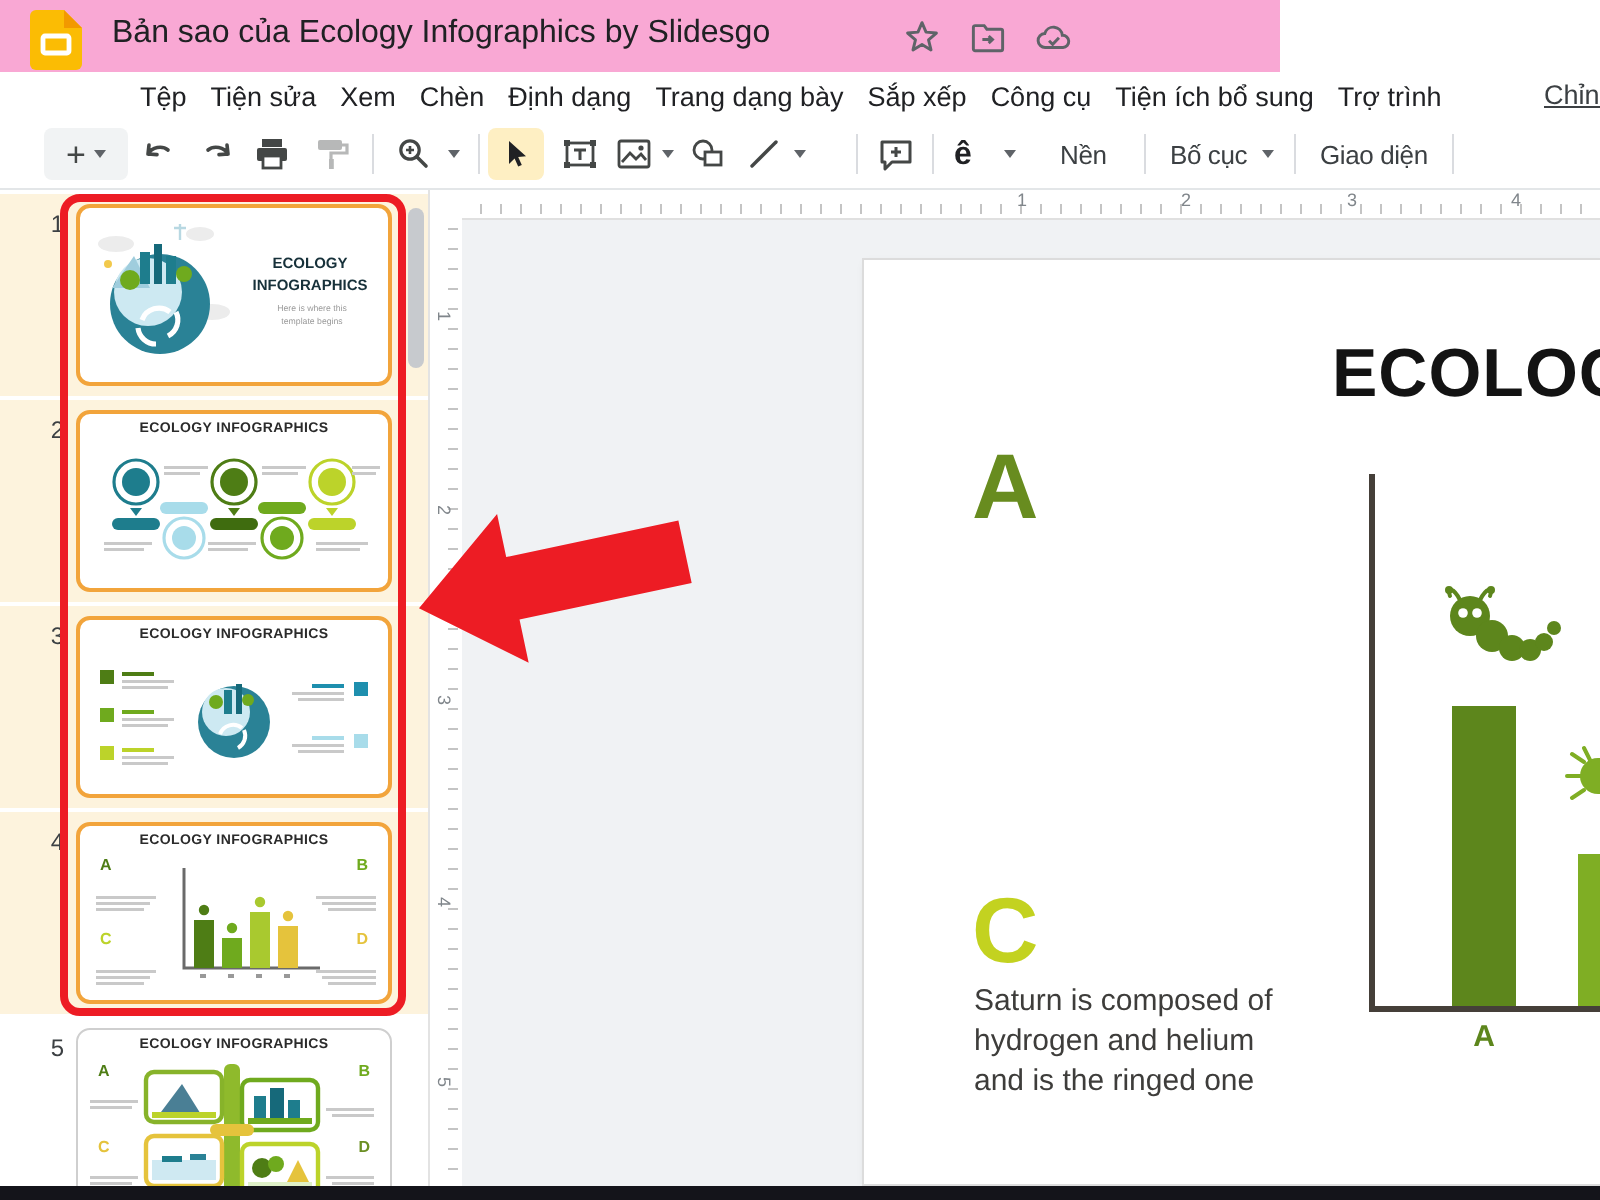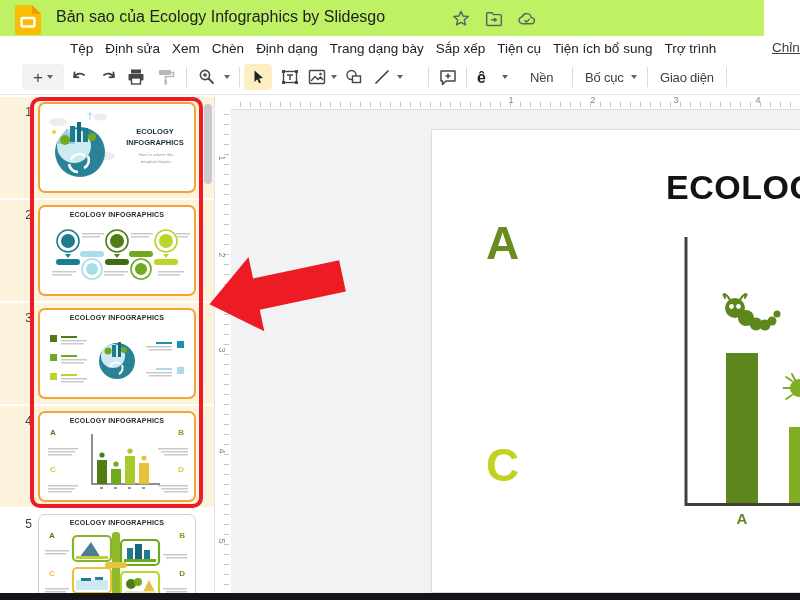--- a/index.html
+++ b/index.html
@@ -1,21 +1,21 @@
 <!DOCTYPE html>
 <html><head>
 <meta charset="utf-8">
 <style>
   * { margin:0; padding:0; box-sizing:border-box; }
   html,body { width:800px; height:600px; overflow:hidden; background:#fff;
     font-family:"Liberation Sans","DejaVu Sans",sans-serif; }
   body { position:relative; }
 
   
-  .titlebar { position:absolute; left:0; top:0; width:764px; height:36px; background:#bef264; }
+  .titlebar { position:absolute; left:0; top:0; width:640px; height:36px; background:#f9a8d4; }
   .logo { position:absolute; left:15px; top:5px; width:26px; height:30px; }
   .doc-title { position:absolute; left:56px; top:8px; font-size:16px; color:#202124; white-space:nowrap; }
   .tb-icons { position:absolute; left:452px; top:10px; display:flex; gap:15px; }
   .tb-icons svg { width:18px; height:18px; }
 
   
   .menubar { position:absolute; left:70px; top:36px; height:24px; display:flex; gap:12px; align-items:center; }
   .menu-item { font-size:13.5px; color:#202124; white-space:nowrap; cursor:default; }
   .edit-link { position:absolute; left:772px; top:40px; font-size:13.5px; color:#3c4043; text-decoration:underline; white-space:nowrap; }
 
@@ -101,27 +101,27 @@
     </svg>
     <svg viewBox="0 0 16 16">
       <path d="M4.2 12.2 a3.1 3.1 0 0 1 -0.3 -6.2 a4 4 0 0 1 7.8 0.8 a2.7 2.7 0 0 1 0.3 5.4 z" fill="none" stroke="#5f6368" stroke-width="1.3"></path>
       <path d="M5.8 9.2 l1.6 1.6 2.8 -2.9" fill="none" stroke="#5f6368" stroke-width="1.3"></path>
     </svg>
   </div>
 </div>
 
 <div class="menubar">
   <span class="menu-item">Tệp</span>
-  <span class="menu-item">Định sửa</span>
+  <span class="menu-item">Tiện sửa</span>
   <span class="menu-item">Xem</span>
   <span class="menu-item">Chèn</span>
   <span class="menu-item">Định dạng</span>
   <span class="menu-item">Trang dạng bày</span>
   <span class="menu-item">Sắp xếp</span>
-  <span class="menu-item">Tiện cụ</span>
+  <span class="menu-item">Công cụ</span>
   <span class="menu-item">Tiện ích bổ sung</span>
   <span class="menu-item">Trợ trình</span>
 </div>
 <span class="edit-link">Chỉnh</span>
 
 <div class="toolbar">
   <div class="abs pill newslide-pill">
     <span class="plus-glyph">+</span>
     <span class="caret"></span>
   </div>
@@ -450,20 +450,21 @@
     <span class="hlab" style="left:527px;">4</span>
   </div>
 
   <div class="workspace">
     <div class="slide">
       <div class="slide-title">ECOLOGY</div>
 
       <div class="big-letter letter-a">A</div>
 
       <div class="big-letter letter-c">C</div>
+      <div class="point-text text-c">Saturn is composed of hydrogen and helium and is the ringed one</div>
 
       <svg class="chart-svg" width="118" height="292" viewBox="0 0 118 292">
         <path d="M4 3 V270.5 H118" fill="none" stroke="#453f39" stroke-width="3"></path>
         <rect x="44" y="119" width="32" height="150" fill="#5D861C"></rect>
         <rect x="107" y="193" width="30" height="76" fill="#7FAE24"></rect>
         <g fill="#5D861C">
           <path d="M48 66 C45 60 41 59 43 64" fill="none" stroke="#5D861C" stroke-width="2" stroke-linecap="round"></path>
           <path d="M58 66 C61 60 65 59 63 64" fill="none" stroke="#5D861C" stroke-width="2" stroke-linecap="round"></path>
           <circle cx="42.5" cy="61" r="2"></circle>
             <circle cx="63.5" cy="61" r="2"></circle>

